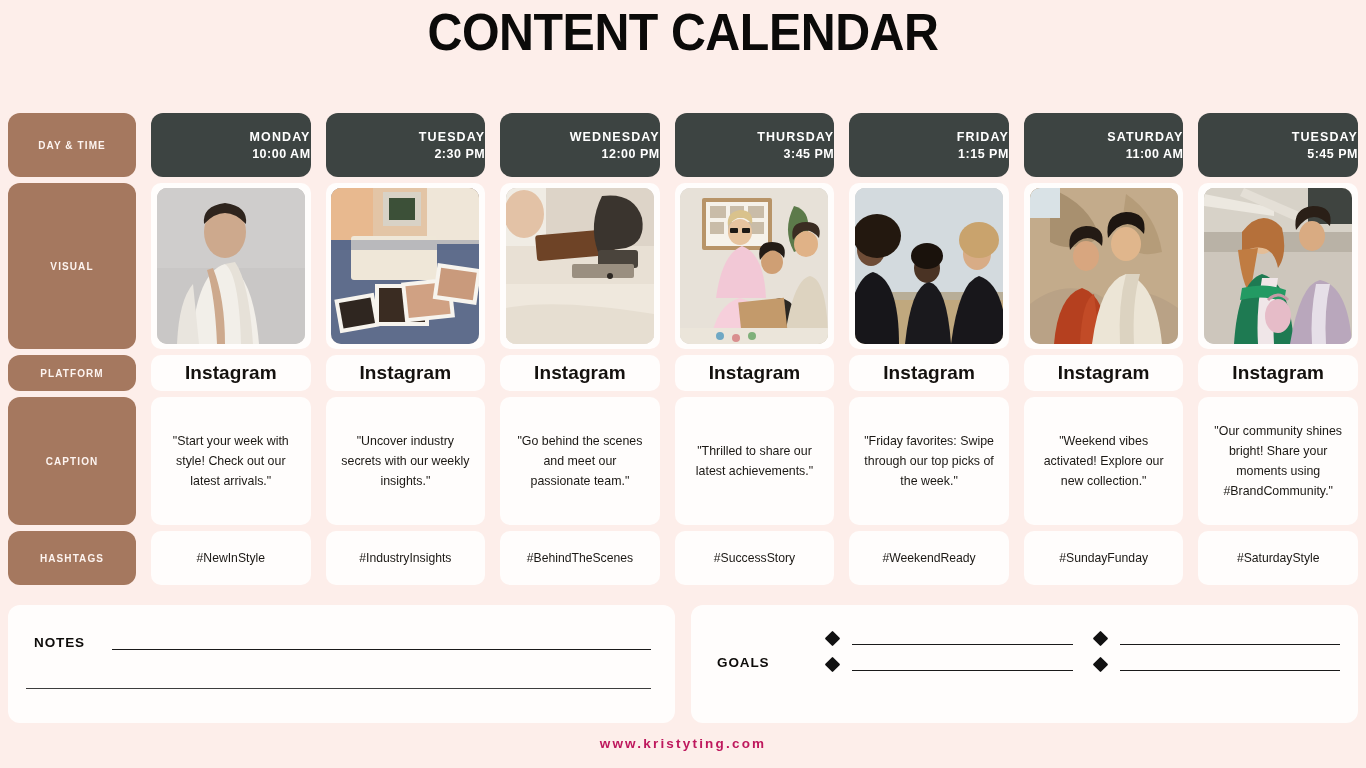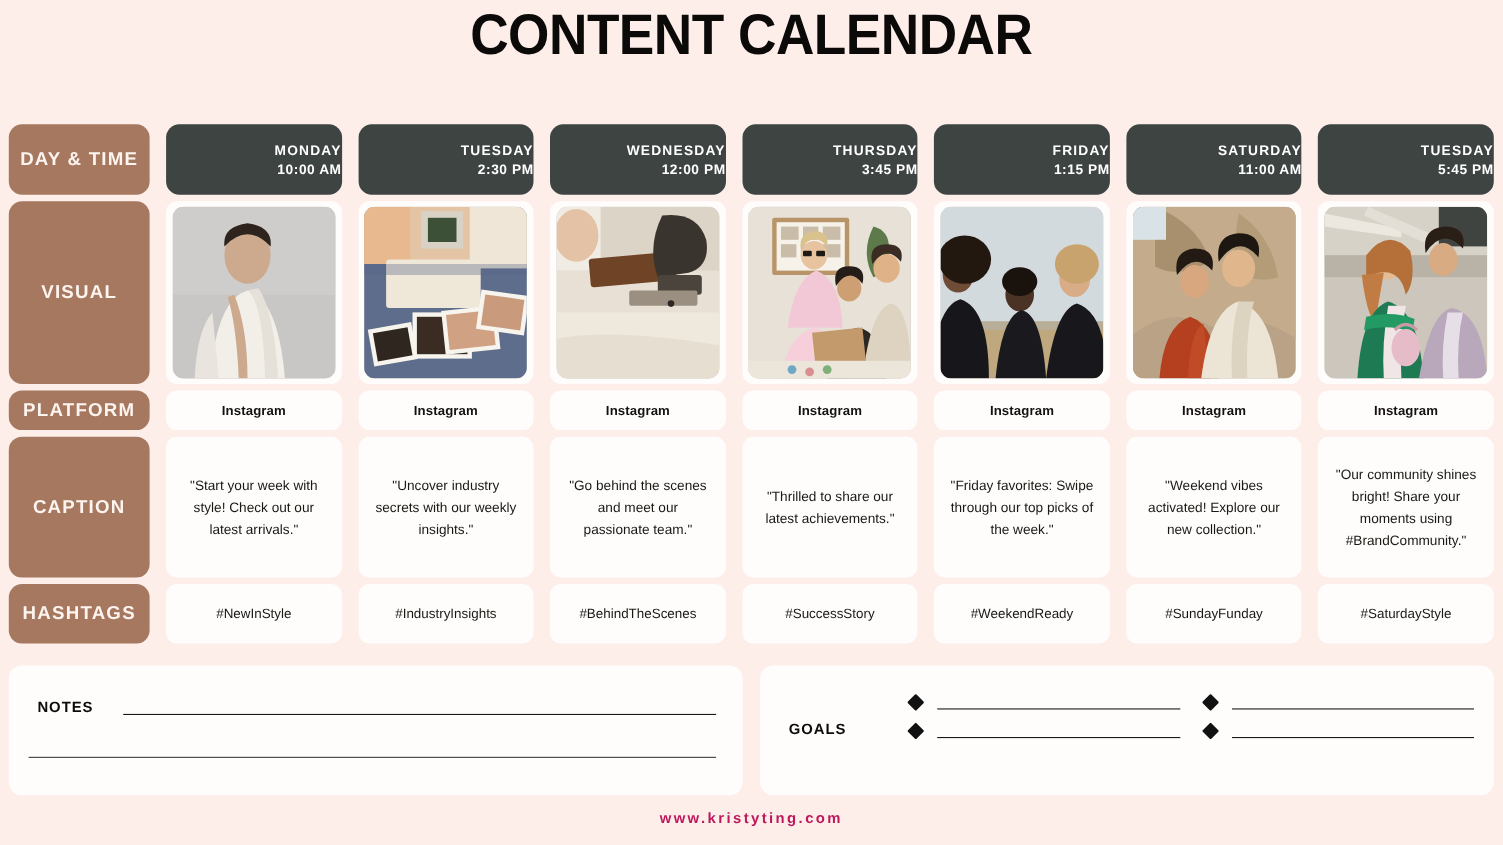--- a/index.html
+++ b/index.html
@@ -45,21 +45,21 @@
   }
 
   
   .rowlabel {
     background: #a5785f;
     border-radius: 12px;
     display: flex;
     align-items: center;
     justify-content: center;
     color: #fdf4f0;
-    font-size: 17px;
+    font-size: 10px;
     font-weight: bold;
     letter-spacing: 1.1px;
     text-align: center;
   }
 
   
   .daycard {
     background: #3d4442;
     border-radius: 12px;
     display: flex;
@@ -99,21 +99,21 @@
   }
   .photo svg { display: block; width: 100%; height: 100%; }
 
   
   .platformcell {
     background: #fffdfc;
     border-radius: 10px;
     display: flex;
     align-items: center;
     justify-content: center;
-    font-size: 12px;
+    font-size: 19px;
     font-weight: bold;
     color: #14110e;
     letter-spacing: 0.1px;
   }
 
   
   .captioncell {
     background: #fffdfc;
     border-radius: 10px;
     display: flex;

